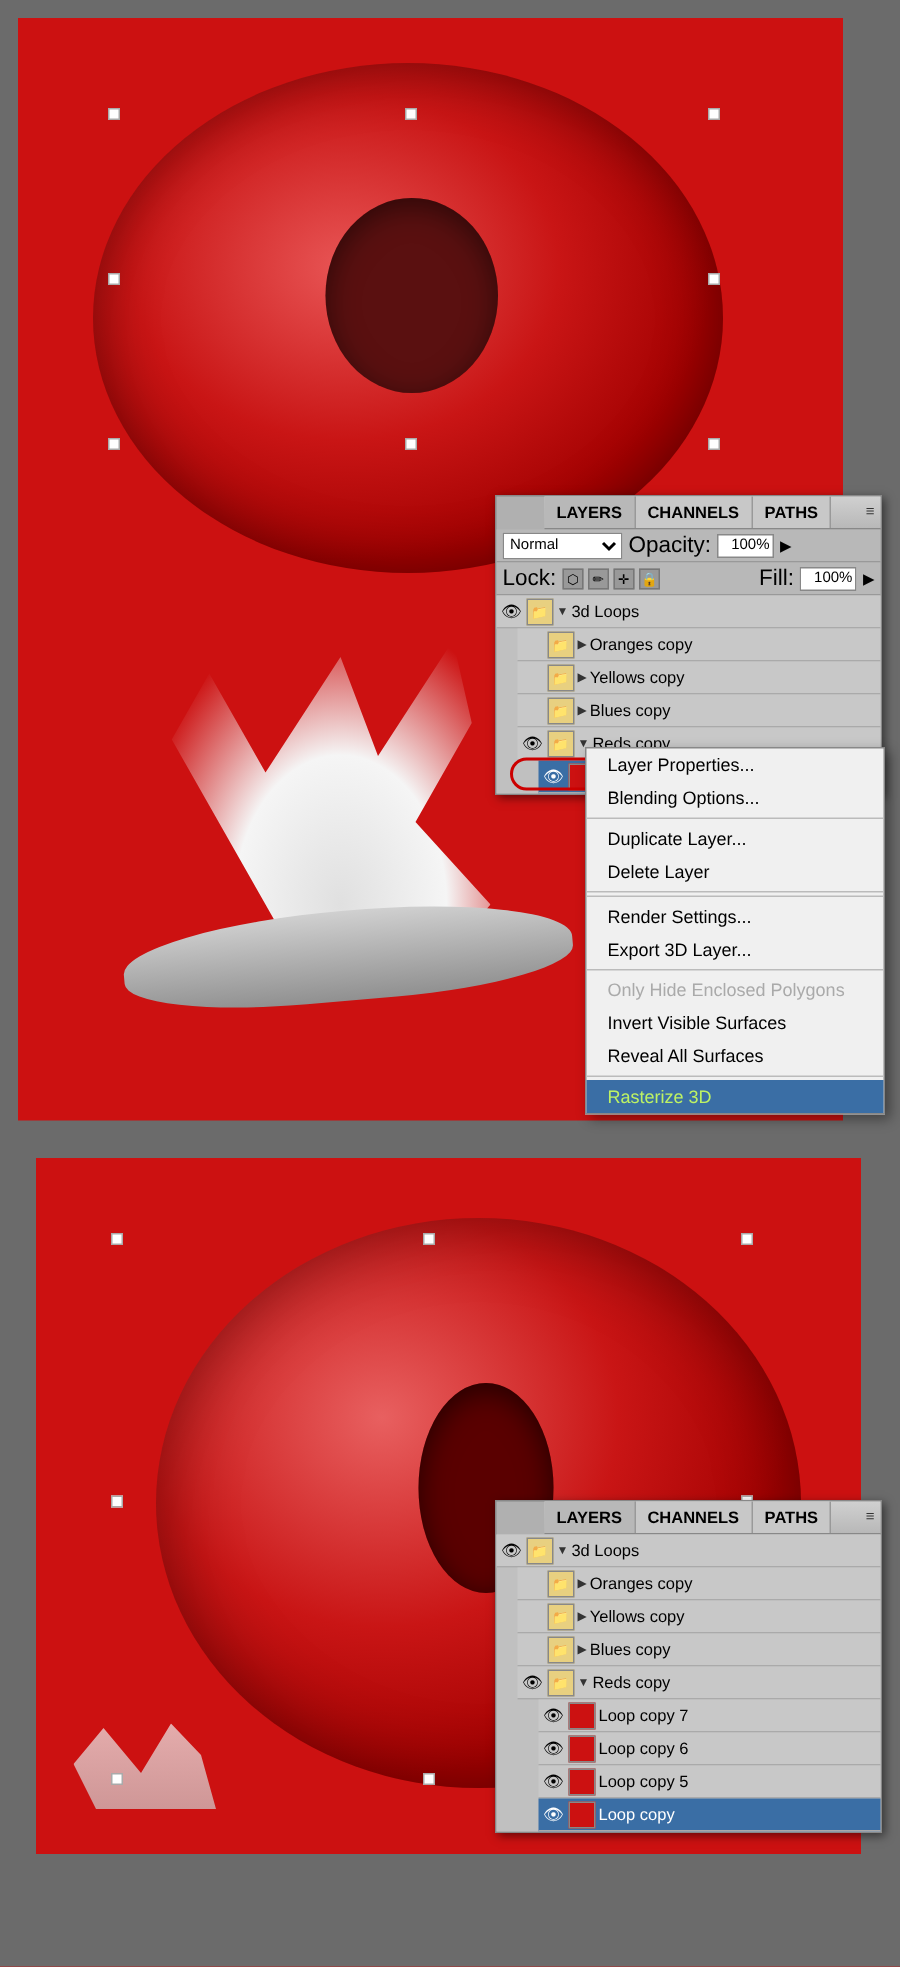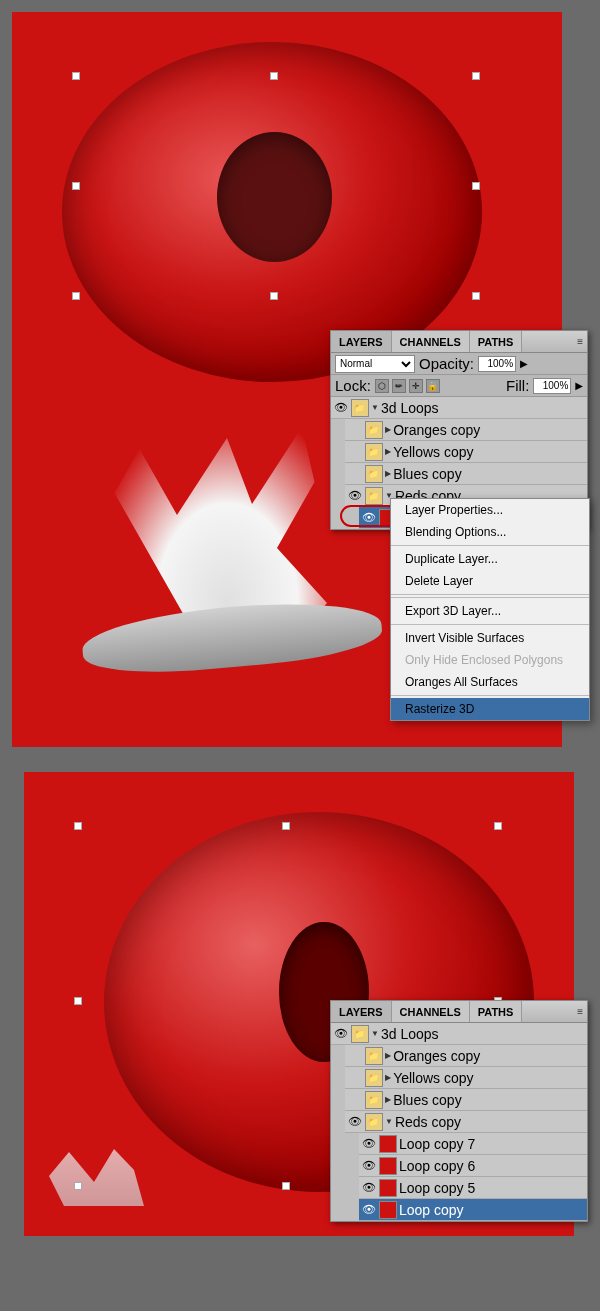--- a/index.html
+++ b/index.html
@@ -86,20 +86,21 @@
       border: 1px solid #888;
       box-shadow: 2px 2px 6px rgba(0,0,0,0.5);
       z-index: 10;
     }
     .panel-header {
       display: flex;
       background: linear-gradient(180deg, #d0d0d0, #b8b8b8);
       border-bottom: 1px solid #888;
       height: 22px;
       align-items: center;
+      margin-left: 32px;
     }
     .panel-tab {
       padding: 0 8px;
       height: 100%;
       display: flex;
       align-items: center;
       font-size: 11px;
       font-weight: bold;
       color: #000;
       background: #c8c8c8;
@@ -199,21 +200,21 @@
     .layer-thumb-folder {
       background: #e8d080;
       font-size: 9px;
     }
     .triangle {
       font-size: 8px;
       color: #333;
       flex-shrink: 0;
     }
     .layer-name {
-      font-size: 14px;
+      font-size: 11px;
       flex: 1;
       overflow: hidden;
       white-space: nowrap;
     }
     .indent1 { margin-left: 14px; }
     .indent2 { margin-left: 28px; }
 
     
     .context-menu {
       position: absolute;
@@ -227,21 +228,21 @@
       font-size: 12px;
     }
     .ctx-item {
       padding: 4px 14px;
       cursor: pointer;
       color: #000;
       white-space: nowrap;
     }
     .ctx-item.highlighted {
       background: #3a6ea5;
-      color: #000000;
+      color: #bef264;
     }
     .ctx-item.disabled {
       color: #aaa;
       cursor: default;
     }
     .ctx-sep {
       height: 1px;
       background: #bbb;
       margin: 2px 0;
     }
@@ -421,25 +422,26 @@
 <div class="oval-highlight"></div>
 
 <div class="context-menu">
   <div class="ctx-item">Layer Properties...</div>
   <div class="ctx-item">Blending Options...</div>
   <div class="ctx-sep"></div>
   <div class="ctx-item">Duplicate Layer...</div>
   <div class="ctx-item">Delete Layer</div>
   <div class="ctx-sep"></div>
   <div class="ctx-sep"></div>
+  <div class="ctx-item">Render Settings...</div>
   <div class="ctx-item">Export 3D Layer...</div>
   <div class="ctx-sep"></div>
+  <div class="ctx-item disabled">Only Hide Enclosed Polygons</div>
   <div class="ctx-item">Invert Visible Surfaces</div>
-  <div class="ctx-item disabled">Only Hide Enclosed Polygons</div>
-  <div class="ctx-item">Oranges All Surfaces</div>
+  <div class="ctx-item">Reveal All Surfaces</div>
   <div class="ctx-sep"></div>
   <div class="ctx-item highlighted">Rasterize 3D</div>
 </div>
 
 <div class="canvas-bottom">
   <div class="canvas-bottom-image">
     <div class="donut-bottom">
       <div class="donut-hole-bottom"></div>
     </div>
 

